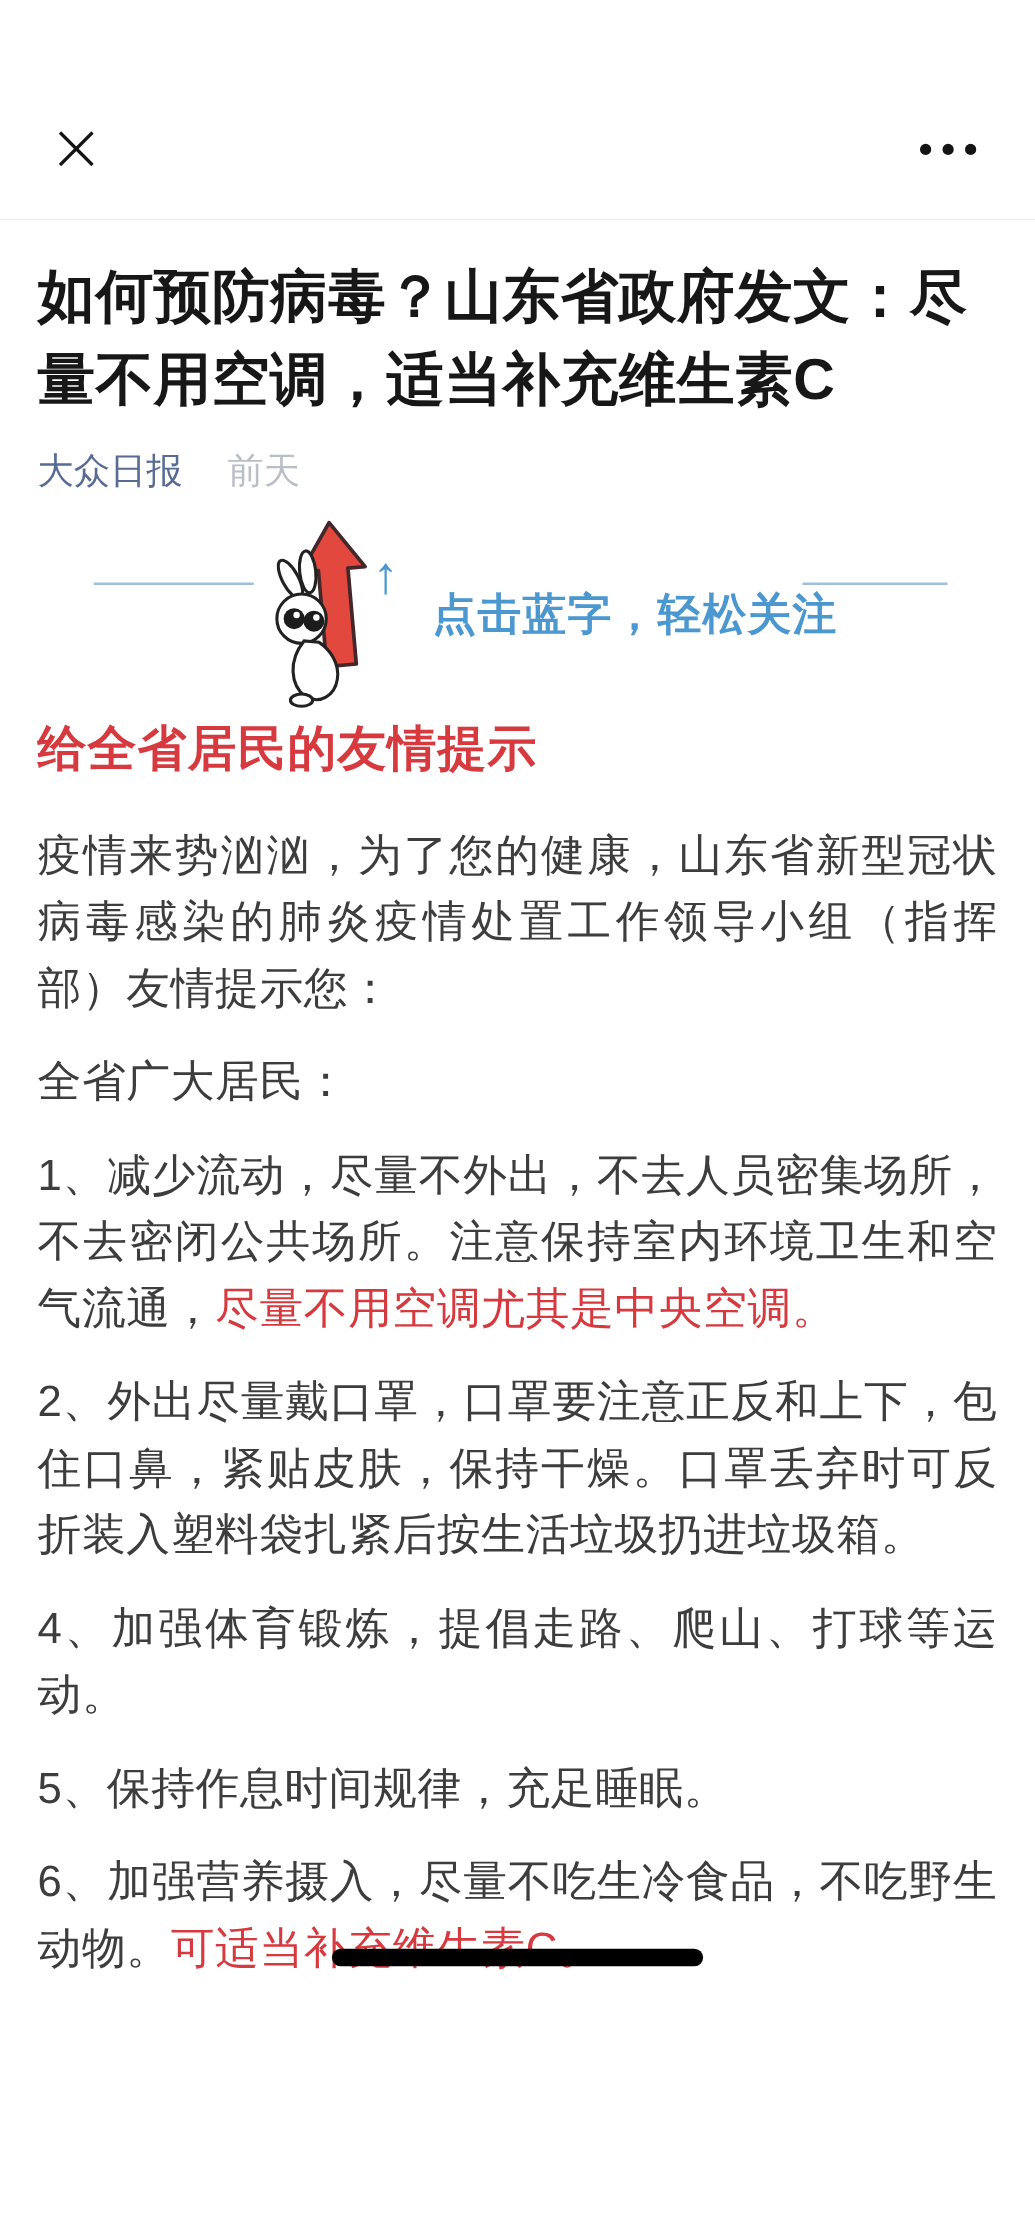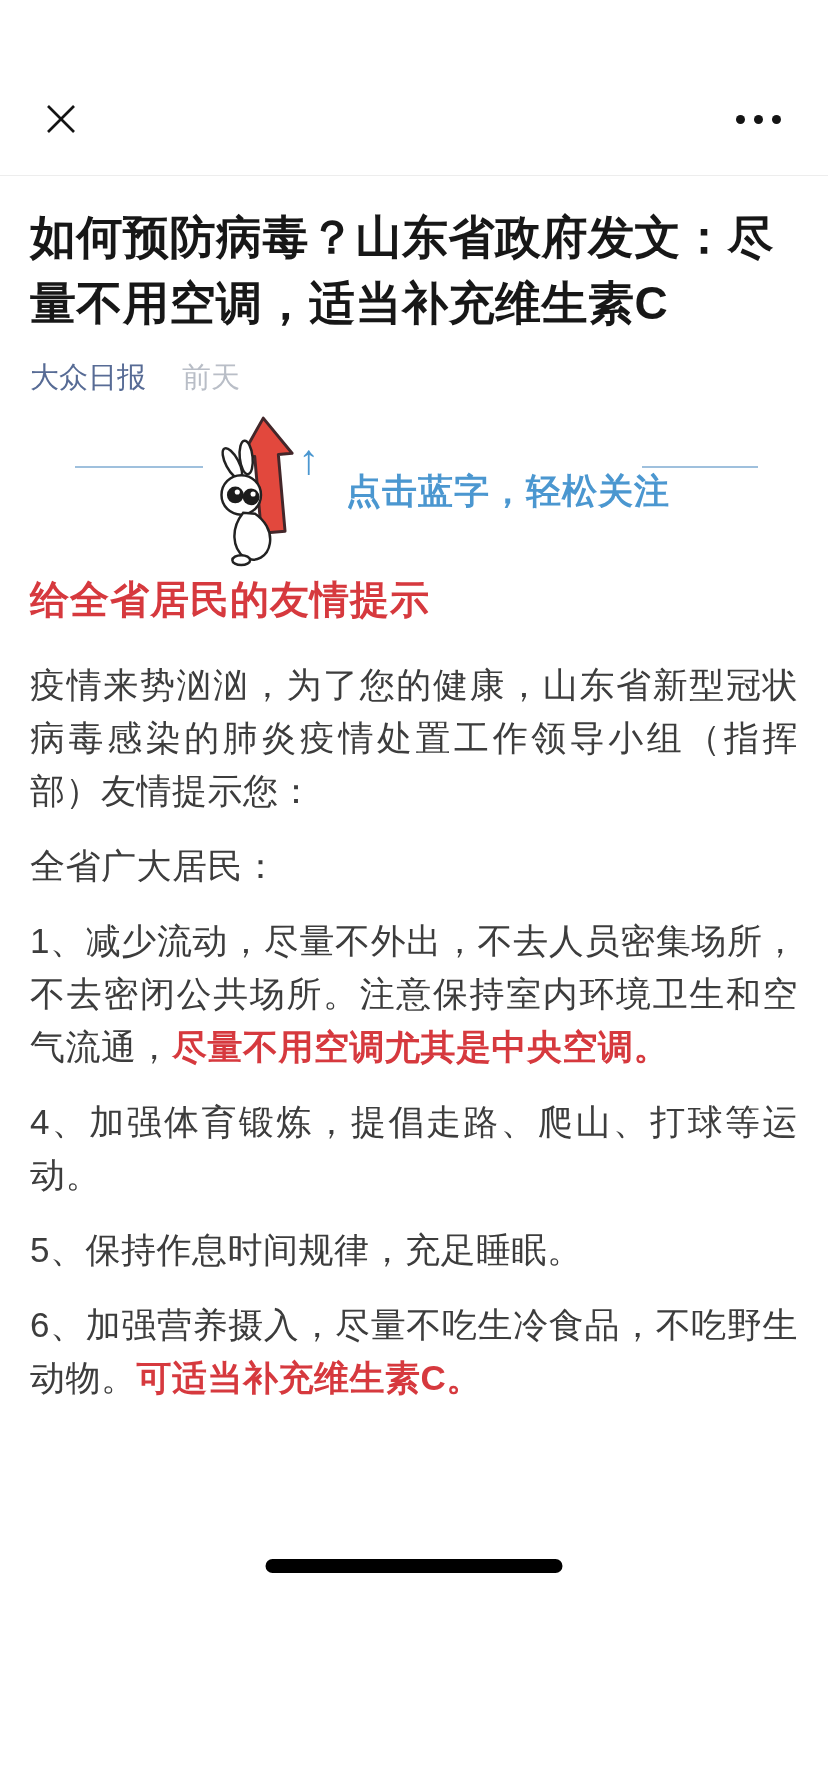--- a/index.html
+++ b/index.html
@@ -38,21 +38,21 @@
   .b-line.right{right:40px;width:116px;}
   .rabbit-svg{position:absolute;left:180px;top:0;width:100px;height:158px;}
   .b-arrow{position:absolute;left:268px;top:24px;font-size:42px;color:var(--banner-blue);font-weight:400;}
   .b-text{position:absolute;left:316px;top:24px;font-size:35px;font-weight:700;color:var(--banner-blue);letter-spacing:1px;margin-top:32px;}
 
   .alert-heading{margin-top:10px;text-align:left;font-size:39px;line-height:56px;font-weight:700;color:var(--accent-red);letter-spacing:1px;}
 
   .article-body{margin-top:30px;}
   .para{font-size:35px;line-height:53px;color:var(--body-gray);text-align:justify;margin-top:22px;letter-spacing:0.5px;}
   .para:first-child{margin-top:0;}
-  .para .hl{color:var(--accent-red);font-weight:700;}
+  .para .hl{color:var(--accent-red);font-weight:400;}
 
   
   .home-indicator{position:absolute;left:50%;transform:translateX(-50%);bottom:15px;width:297px;height:14px;border-radius:8px;background:#000;cursor:grab;}
   .watermark{position:absolute;right:14px;bottom:12px;font-size:31px;font-weight:700;color:#d9d9d9;text-shadow:-1px -1px 0 #f6f6f6,1px 1px 0 #b9b9b9;letter-spacing:1px;}
 </style>
 </head>
 <body>
 
 <div class="screen">
 
@@ -101,20 +101,21 @@
       <span class="b-text">点击蓝字，轻松关注</span>
       <div class="b-line right"></div>
     </div>
 
     <div class="alert-heading">给全省居民的友情提示</div>
 
     <div class="article-body">
         <p class="para"><span>疫情来势汹汹，为了您的健康，山东省新型冠状病毒感染的肺炎疫情处置工作领导小组（指挥部）友情提示您：</span></p>
         <p class="para"><span>全省广大居民：</span></p>
         <p class="para"><span>1、减少流动，尽量不外出，不去人员密集场所，不去密闭公共场所。注意保持室内环境卫生和空气流通，</span><span class="hl">尽量不用空调尤其是中央空调。</span></p>
+        <p class="para"><span>2、外出尽量戴口罩，口罩要注意正反和上下，包住口鼻，紧贴皮肤，保持干燥。口罩丢弃时可反折装入塑料袋扎紧后按生活垃圾扔进垃圾箱。</span></p>
         <p class="para"><span>4、加强体育锻炼，提倡走路、爬山、打球等运动。</span></p>
         <p class="para"><span>5、保持作息时间规律，充足睡眠。</span></p>
         <p class="para"><span>6、加强营养摄入，尽量不吃生冷食品，不吃野生动物。</span><span class="hl">可适当补充维生素C。</span></p>
       </div>
 
   </div>
 
   <div class="home-indicator"></div>
 
 </div>

